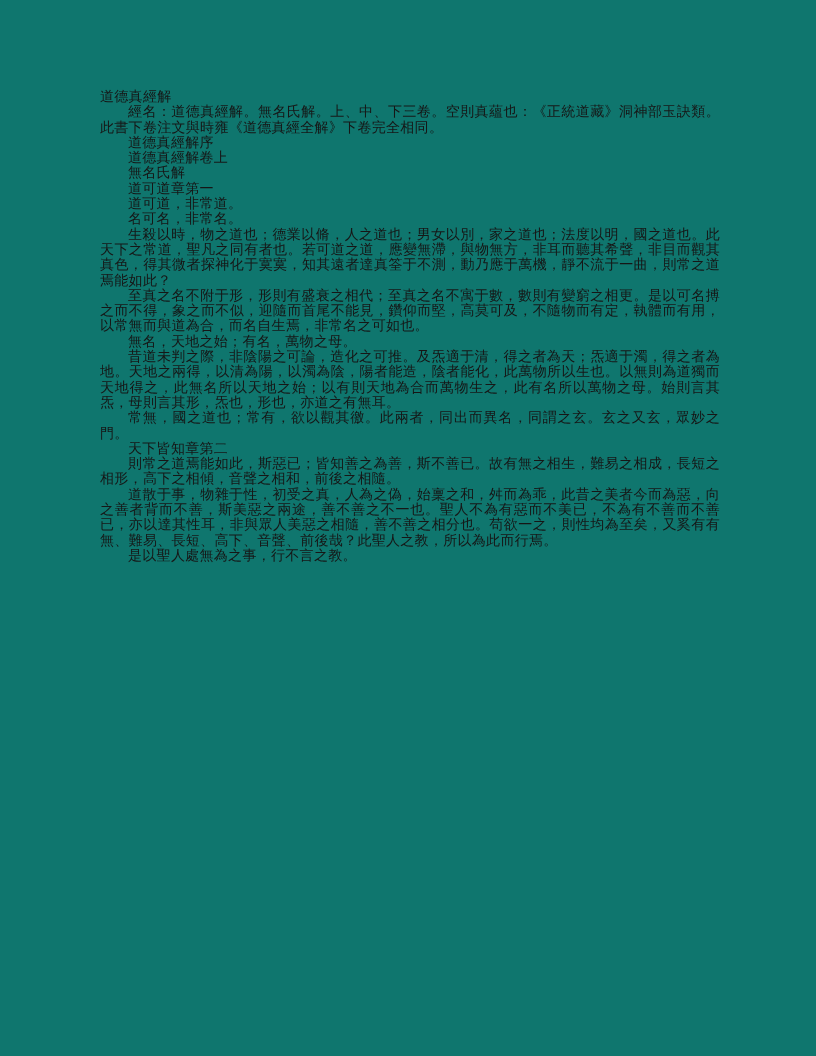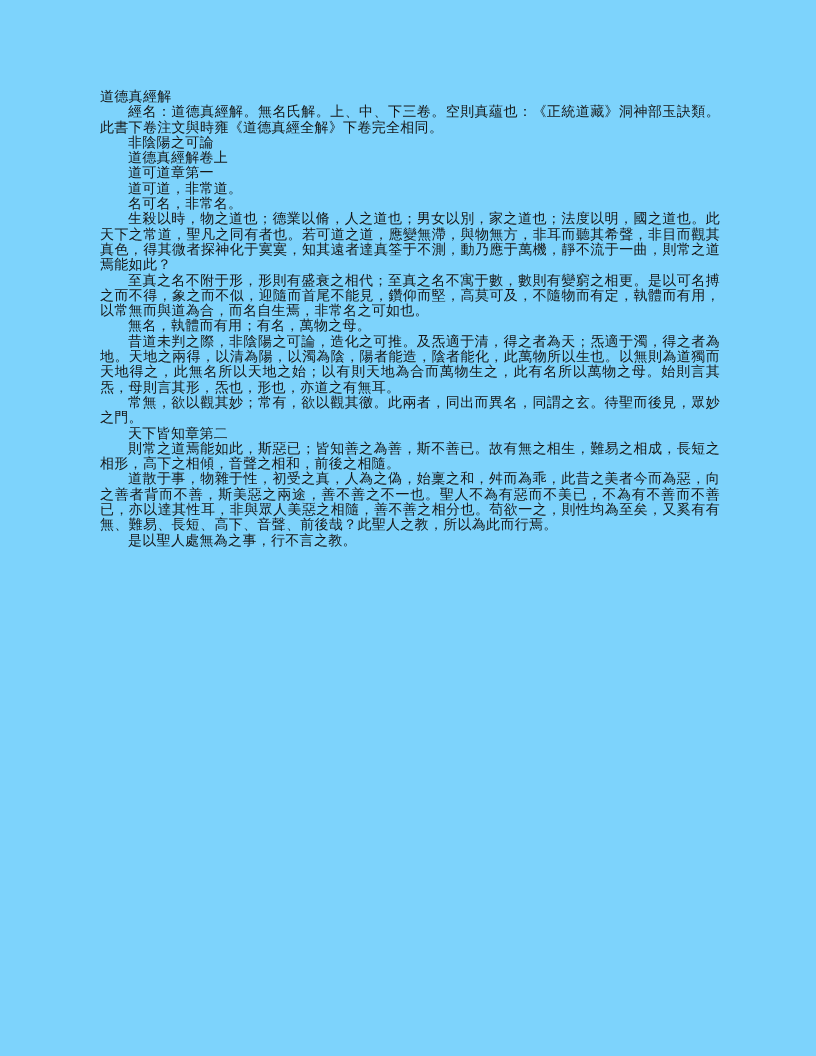--- a/index.html
+++ b/index.html
@@ -4,21 +4,21 @@
 <style>
   html, body {
     margin: 0;
     padding: 0;
     background: #ffffff;
   }
   .sheet {
     position: relative;
     width: 816px;
     height: 1056px;
-    background: #7dd3fc;
+    background: #0f766e;
     overflow: hidden;
   }
   .text-block {
     position: absolute;
     left: 100px;
     top: 89px;
     width: 620px;
     font-family: "DejaVu Serif", "Liberation Serif", serif;
     font-size: 14px;
     line-height: 15.3px;
@@ -35,28 +35,29 @@
     text-indent: 0;
   }
 </style>
 </head>
 <body>
 
 <div class="sheet">
   <div class="text-block">
     <p class="flush">道德真經解</p>
     <p>經名：道德真經解。無名氏解。上、中、下三卷。空則真蘊也：《正統道藏》洞神部玉訣類。此書下卷注文與時雍《道德真經全解》下卷完全相同。</p>
-    <p>非陰陽之可論</p>
+    <p>道德真經解序</p>
     <p>道德真經解卷上</p>
+    <p>無名氏解</p>
     <p>道可道章第一</p>
     <p>道可道，非常道。</p>
     <p>名可名，非常名。</p>
     <p>生殺以時，物之道也；德業以脩，人之道也；男女以別，家之道也；法度以明，國之道也。此天下之常道，聖凡之同有者也。若可道之道，應變無滯，與物無方，非耳而聽其希聲，非目而觀其真色，得其微者探神化于寞寞，知其遠者達真筌于不測，動乃應于萬機，靜不流于一曲，則常之道焉能如此？</p>
     <p>至真之名不附于形，形則有盛衰之相代；至真之名不寓于數，數則有變窮之相更。是以可名搏之而不得，象之而不似，迎隨而首尾不能見，鑽仰而堅，高莫可及，不隨物而有定，執體而有用，以常無而與道為合，而名自生焉，非常名之可如也。</p>
-    <p>無名，執體而有用；有名，萬物之母。</p>
+    <p>無名，天地之始；有名，萬物之母。</p>
     <p>昔道未判之際，非陰陽之可論，造化之可推。及炁適于清，得之者為天；炁適于濁，得之者為地。天地之兩得，以清為陽，以濁為陰，陽者能造，陰者能化，此萬物所以生也。以無則為道獨而天地得之，此無名所以天地之始；以有則天地為合而萬物生之，此有名所以萬物之母。始則言其炁，母則言其形，炁也，形也，亦道之有無耳。</p>
-    <p>常無，欲以觀其妙；常有，欲以觀其徼。此兩者，同出而異名，同謂之玄。待聖而後見，眾妙之門。</p>
+    <p>常無，國之道也；常有，欲以觀其徼。此兩者，同出而異名，同謂之玄。玄之又玄，眾妙之門。</p>
     <p>天下皆知章第二</p>
     <p>則常之道焉能如此，斯惡已；皆知善之為善，斯不善已。故有無之相生，難易之相成，長短之相形，高下之相傾，音聲之相和，前後之相隨。</p>
     <p>道散于事，物雜于性，初受之真，人為之偽，始稟之和，舛而為乖，此昔之美者今而為惡，向之善者背而不善，斯美惡之兩途，善不善之不一也。聖人不為有惡而不美已，不為有不善而不善已，亦以達其性耳，非與眾人美惡之相隨，善不善之相分也。苟欲一之，則性均為至矣，又奚有有無、難易、長短、高下、音聲、前後哉？此聖人之教，所以為此而行焉。</p>
     <p>是以聖人處無為之事，行不言之教。</p>
   </div>
 </div>
 
 </body></html>

